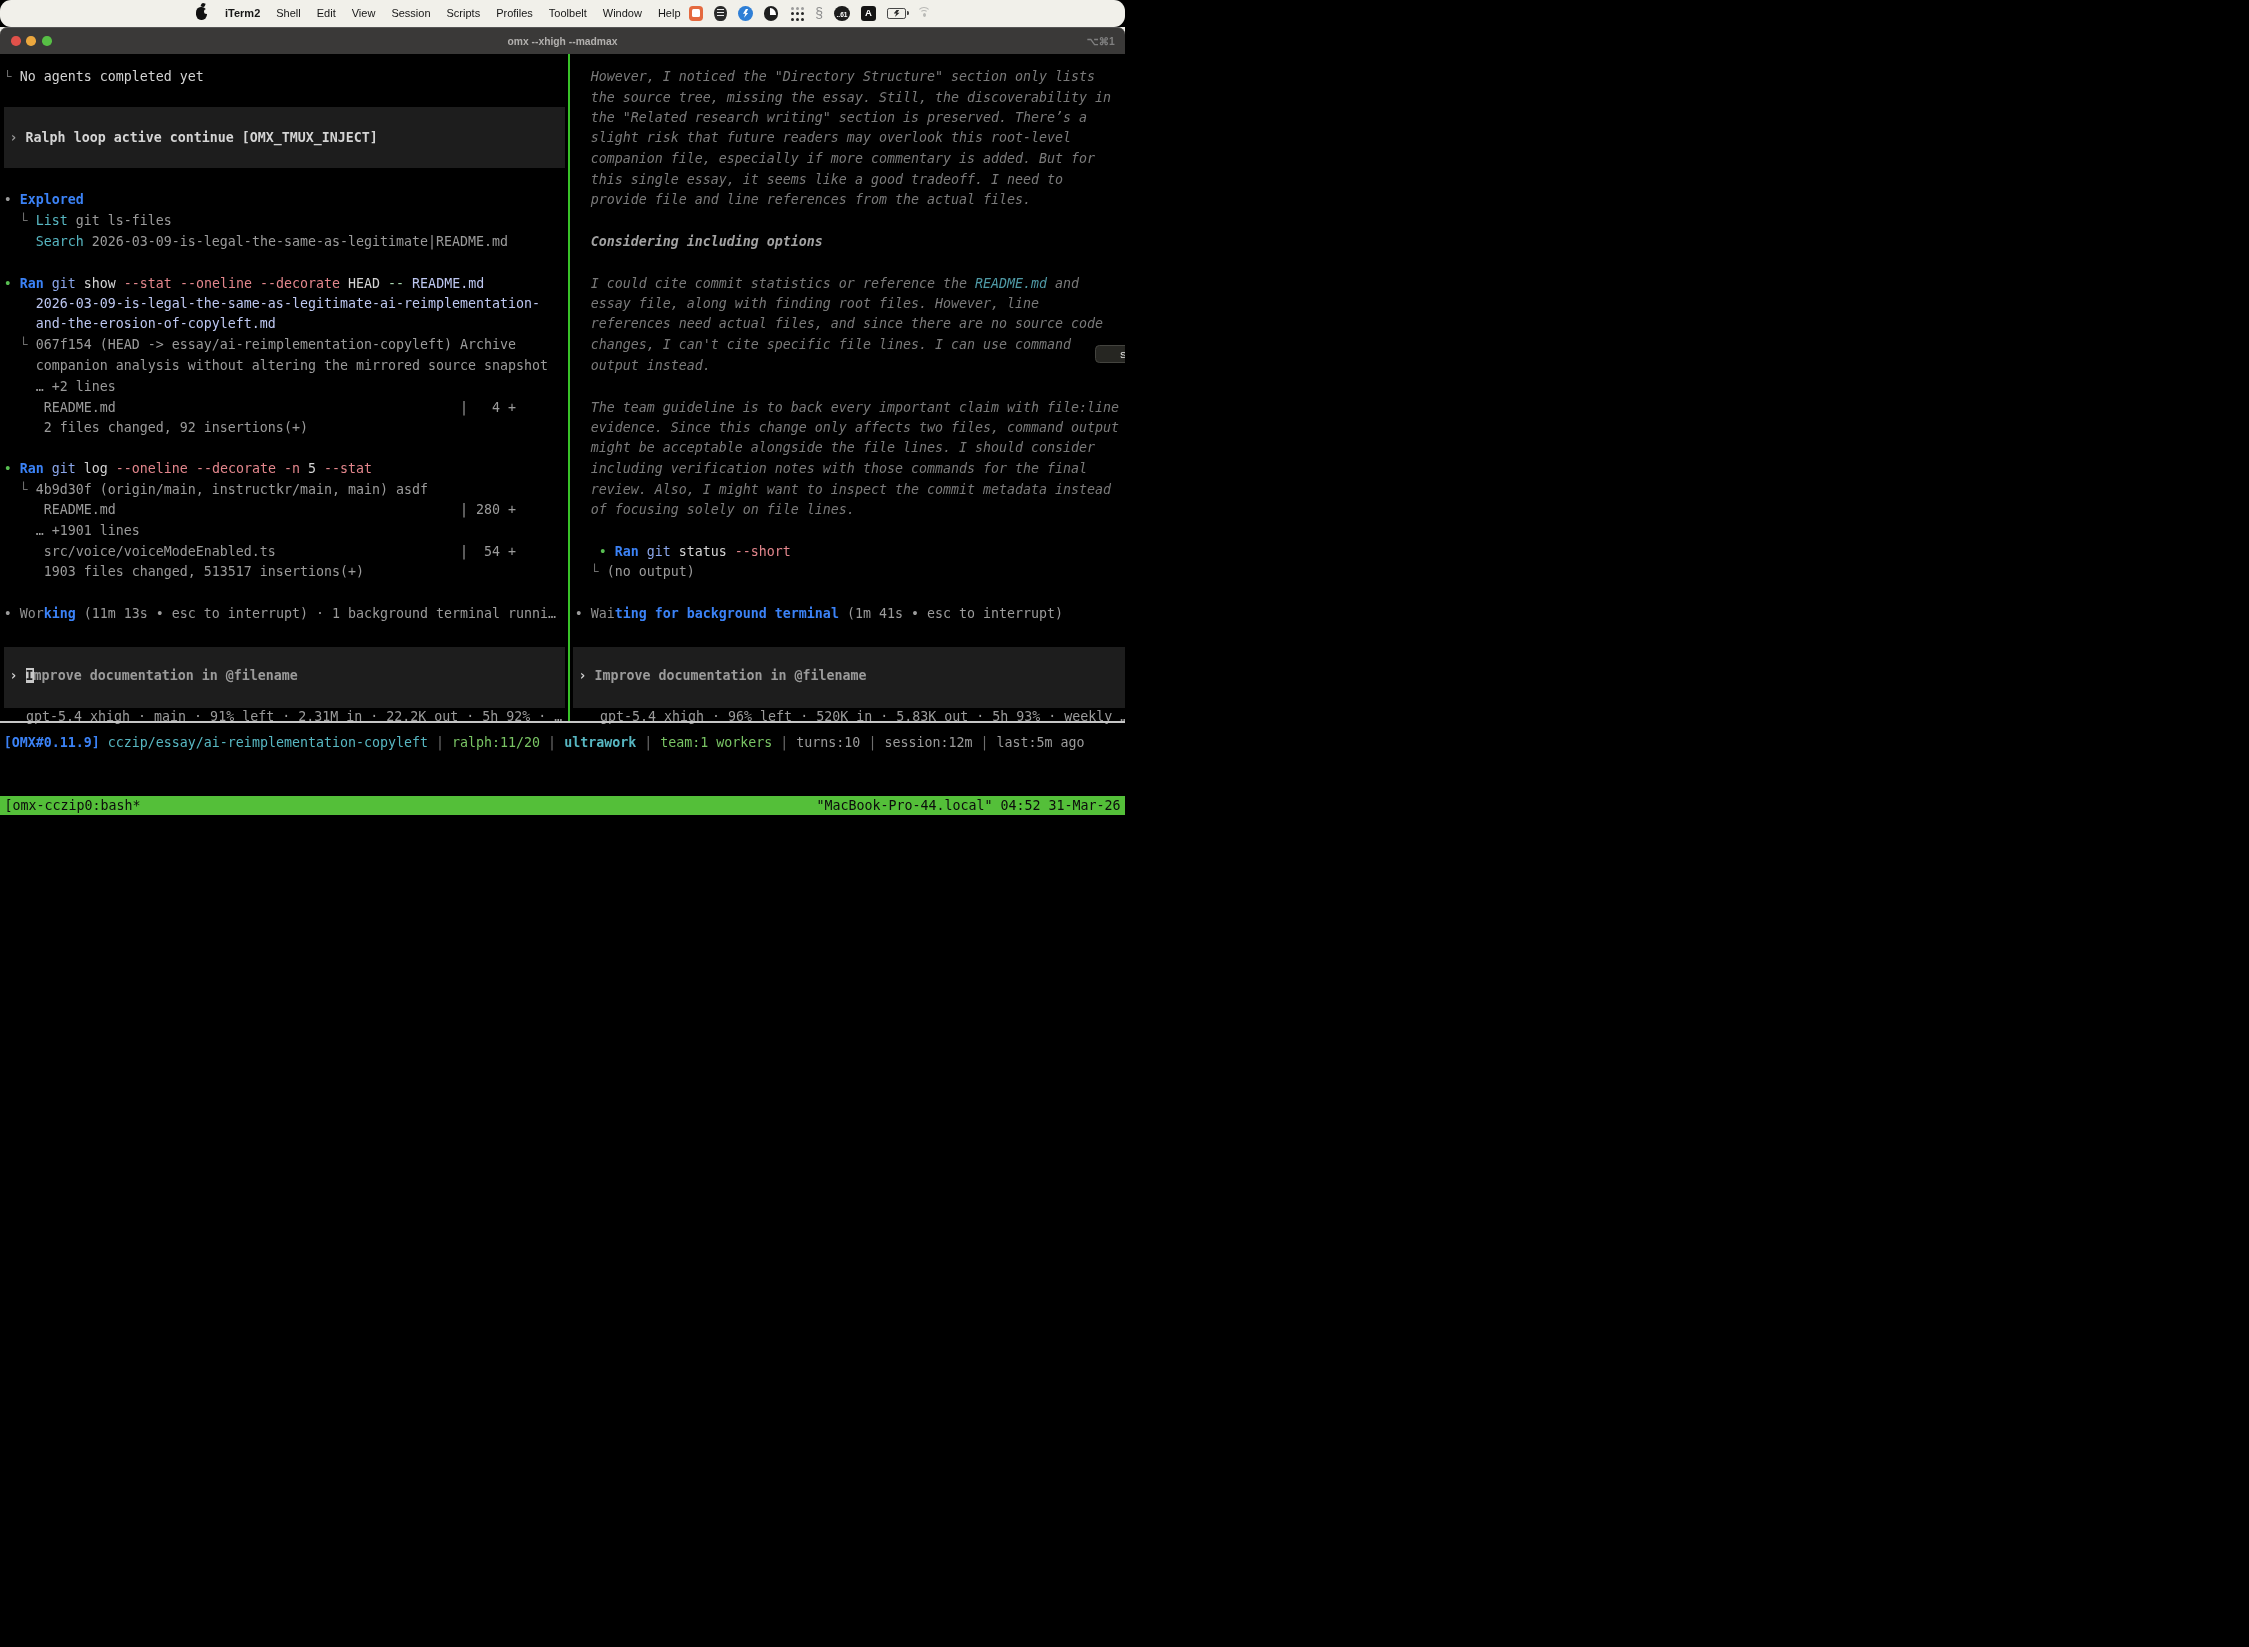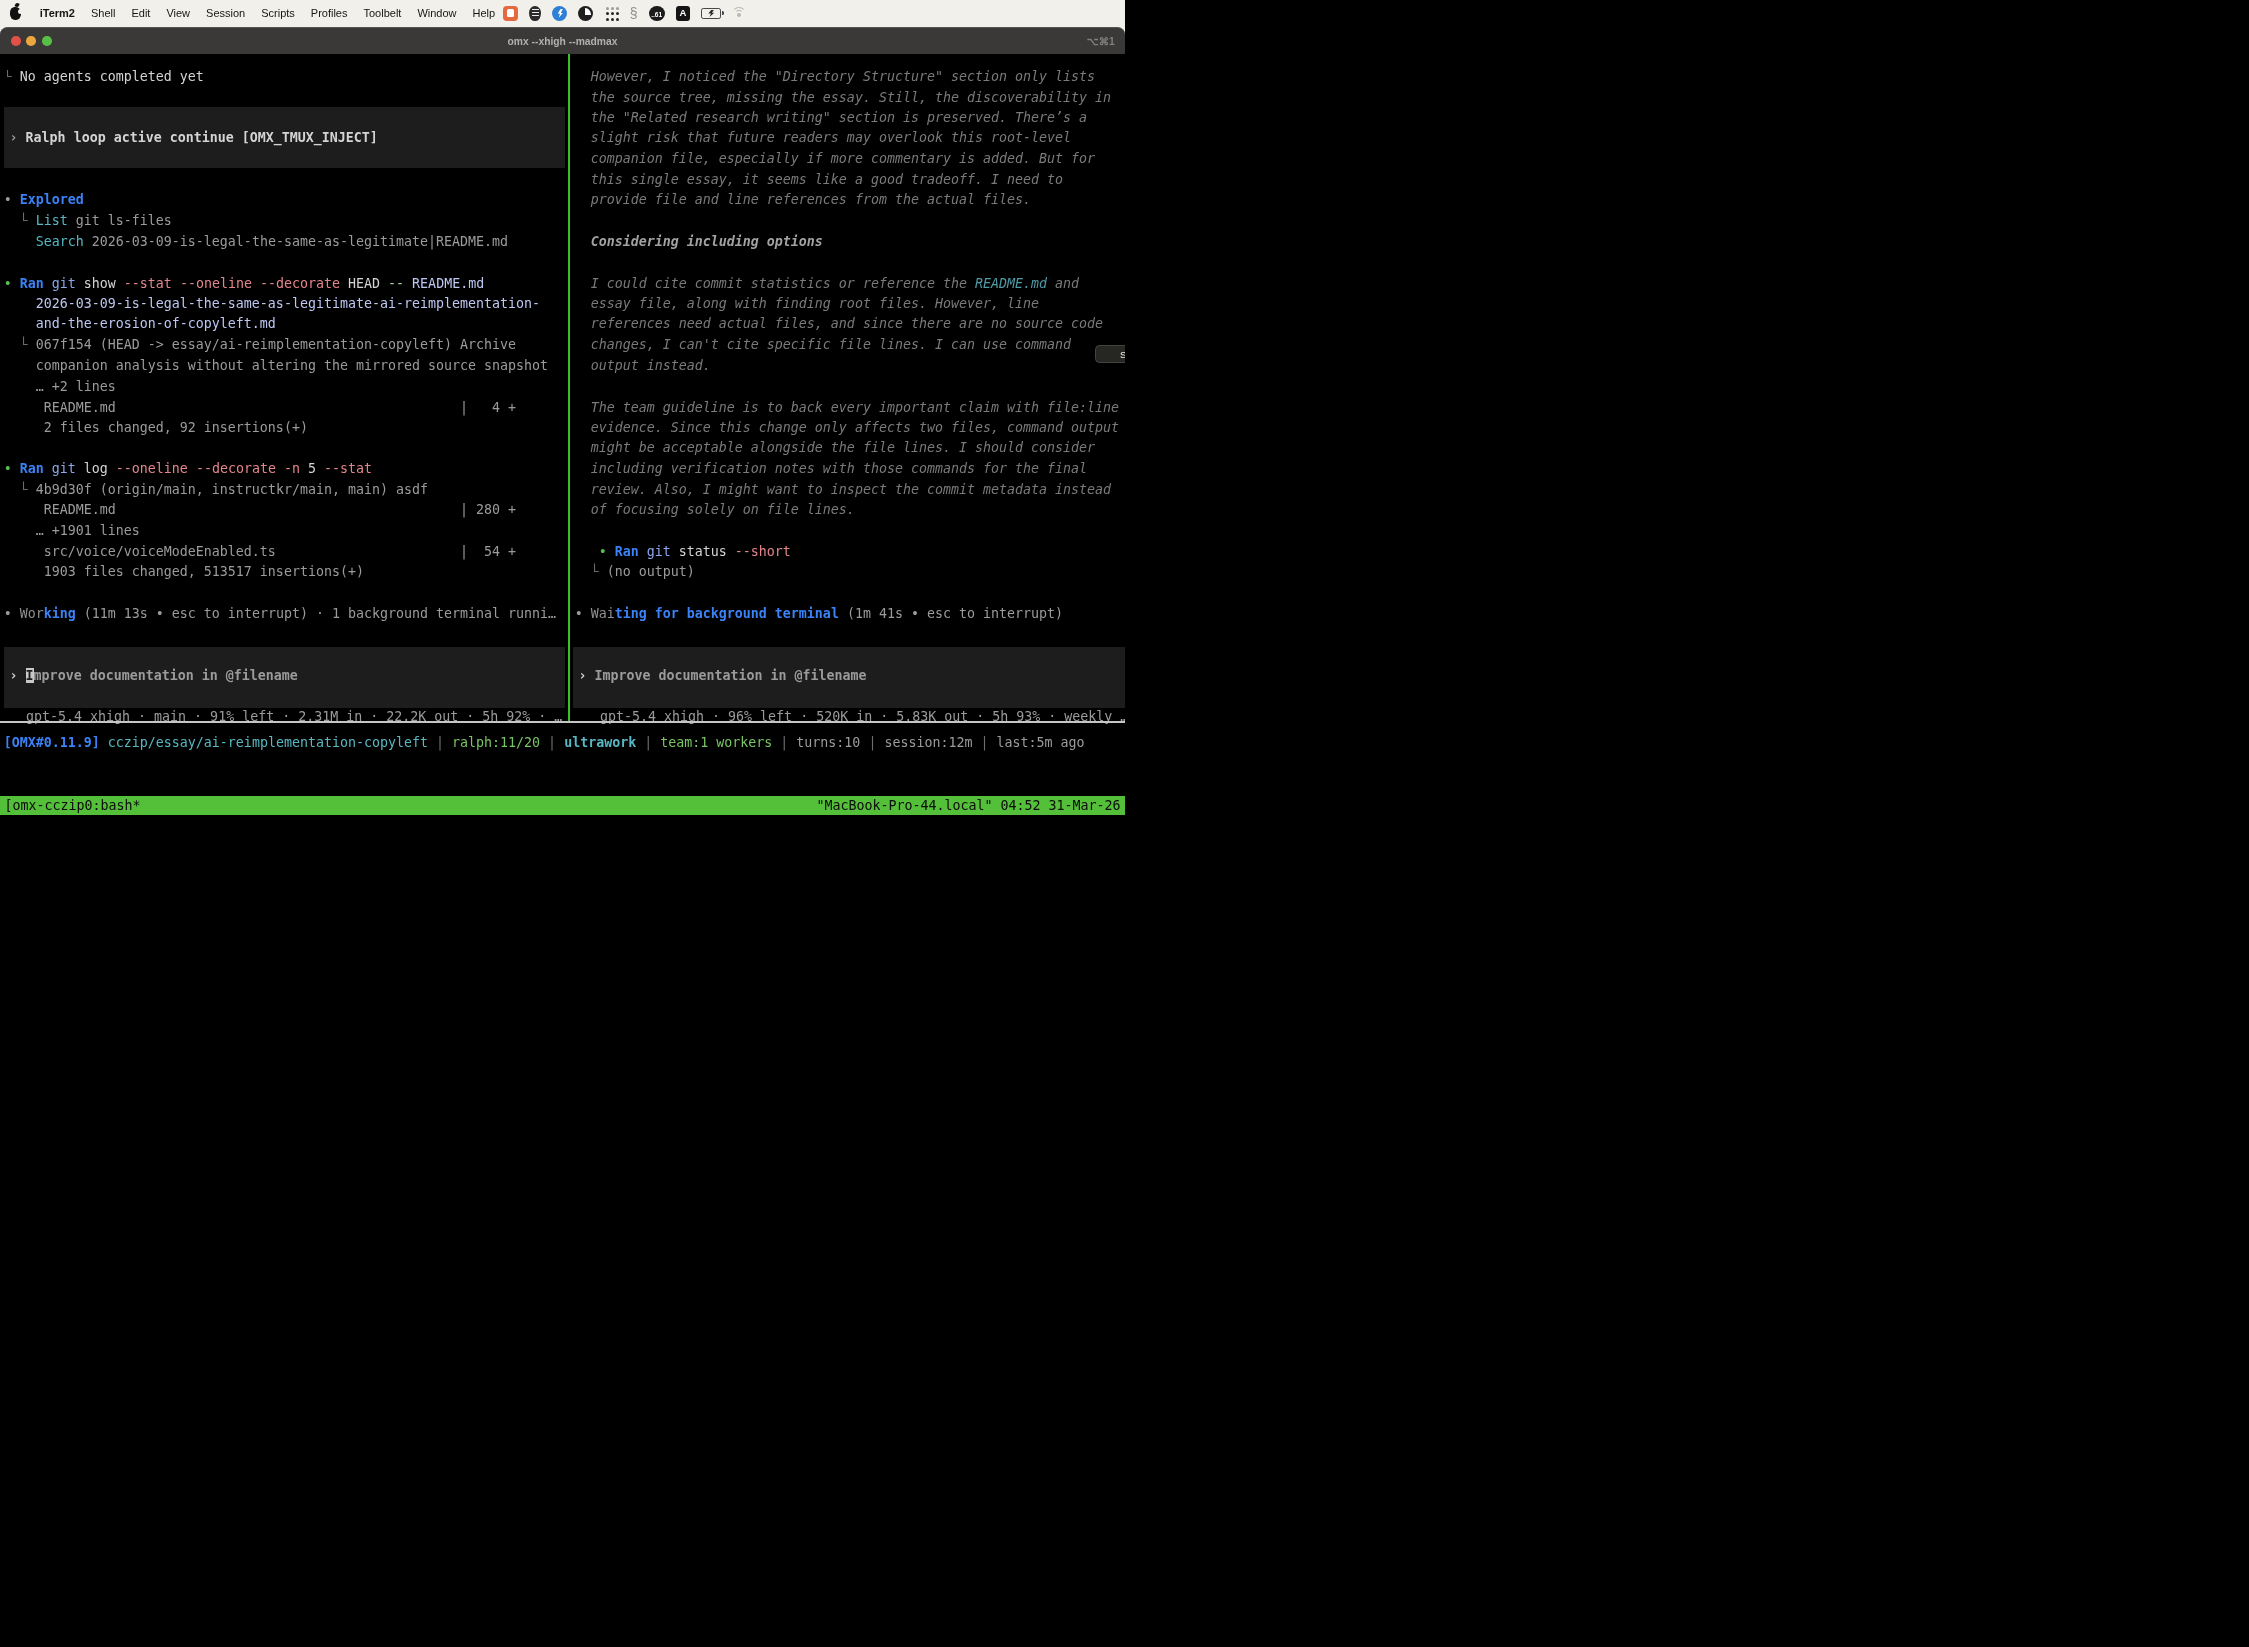--- a/index.html
+++ b/index.html
@@ -1,19 +1,19 @@
 <!DOCTYPE html>
 <html style="font-size:11.8px"><head>
 <meta charset="utf-8">
 <style>
   html,body{margin:0;padding:0;background:#000;}
   .screen{position:relative;width:1125px;height:824px;overflow:hidden;background:#000;font-family:"Liberation Sans",sans-serif;}
 
   
-  .menubar{position:absolute;top:0;left:0;width:100%;height:26.6px;background:#f1f0ea;display:flex;align-items:center;justify-content:flex-start;box-sizing:border-box;padding:0 7.4px 0 10.3px;}
+  .menubar{position:absolute;top:0;left:0;width:100%;height:26.6px;background:#f1f0ea;display:flex;align-items:center;justify-content:center;box-sizing:border-box;padding:0 7.4px 0 10.3px;border-radius:11px;}
   .mleft{display:flex;align-items:center;gap:3px;}
   .apple{width:11px;height:12.5px;background:#111;border-radius:42% 46% 46% 46%;position:relative;margin-right:7.4px;}
   .apple:before{content:"";position:absolute;top:-3.7px;left:5.2px;width:3.7px;height:4.4px;background:#111;border-radius:60% 0 60% 0;transform:rotate(20deg);}
   .apple:after{content:"";position:absolute;top:2.2px;right:-2.2px;width:5.2px;height:5.2px;background:#f1f0ea;border-radius:50%;}
   .mitem{font-size:11px;color:#161616;padding:0 8px;line-height:26.6px;}
   .mitem.app{font-weight:bold;}
   .mstatus{display:flex;align-items:center;gap:11px;}
   .ic{position:relative;display:inline-block;}
   .ic-shot{width:14.8px;height:14.8px;background:#e4693f;border-radius:3.7px;}
   .ic-shot:before{content:"";position:absolute;left:3.7px;top:3px;width:7.4px;height:8px;background:#fff;border-radius:1.5px;}

